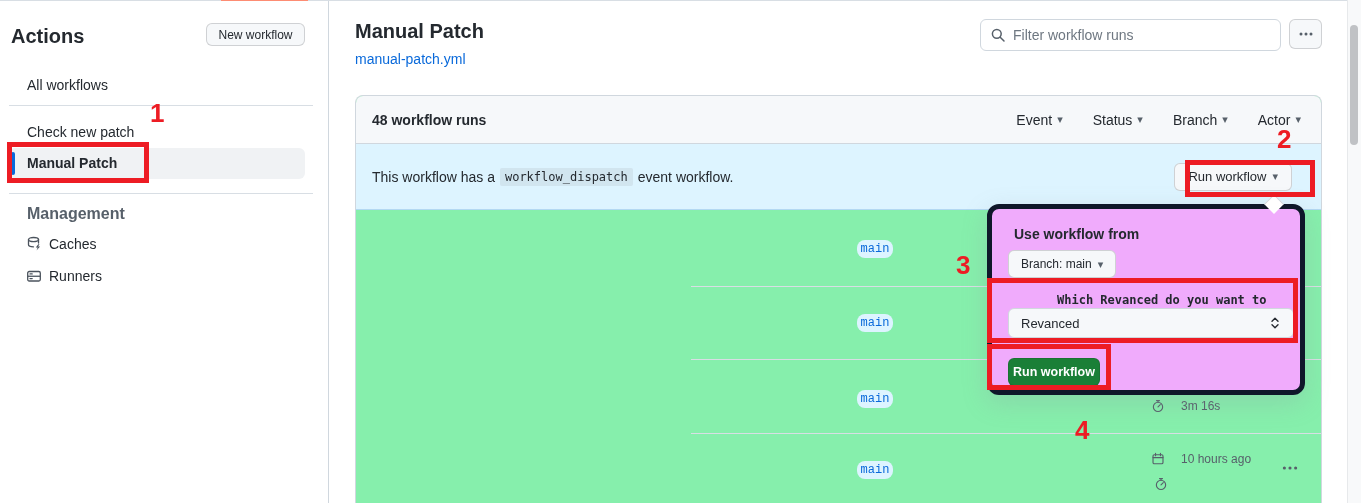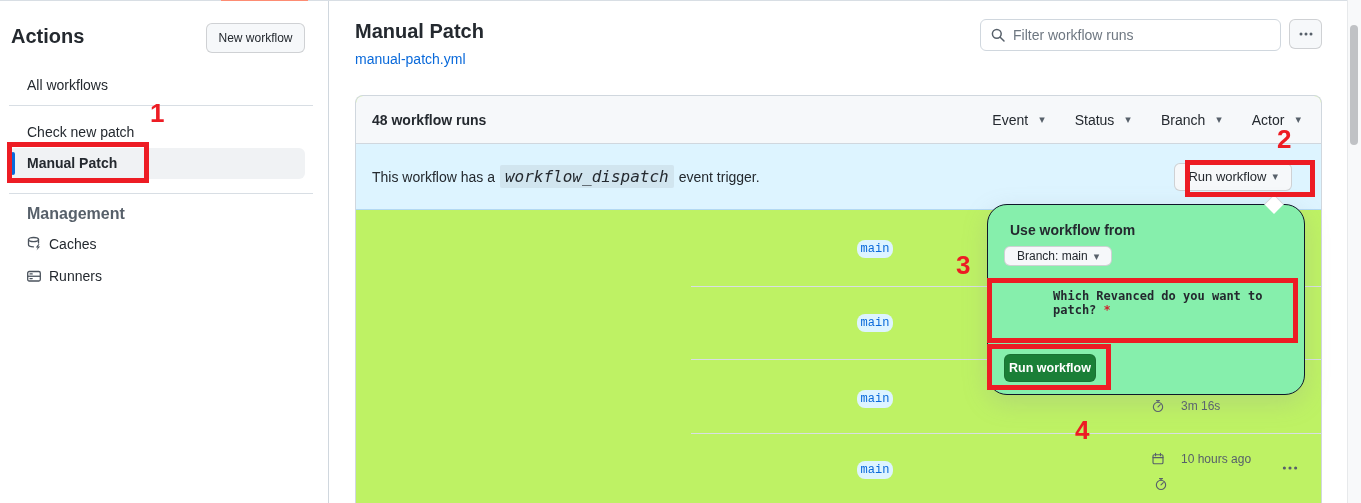--- a/index.html
+++ b/index.html
@@ -20,21 +20,21 @@
   #tab-underline { left:221px; top:0; width:87px; height:3px; background:#fd8c73; border-radius:0 0 2px 2px; }
 
   
   #sidebar { left:0; top:1px; width:329px; height:502px; border-right:1px solid #d0d7de; background:#fff; }
   #sidebar-title { left:11px; top:24px; font-size:20px; font-weight:700; }
   .btn {
     display:inline-flex; align-items:center; justify-content:center; gap:6px;
     background:#f6f8fa; border:1px solid rgba(31,35,40,0.18); border-radius:6px;
     color:#24292f; cursor:pointer; font-family:inherit;
   }
-  #new-workflow-btn { left:206px; top:22px; width:99px; height:30px; font-size:12px; font-weight:500; }
+  #new-workflow-btn { left:206px; top:22px; width:99px; height:23px; font-size:12px; font-weight:500; }
   .side-link { font-size:14px; color:#24292f; cursor:pointer; }
   #side-all { left:27px; top:76px; }
   #side-check { left:27px; top:123px; }
   .side-divider { left:9px; width:304px; height:1px; background:#d8dee4; }
   #side-div1 { top:104px; }
   #side-div2 { top:192px; }
   #side-selected { left:9px; top:147px; width:296px; height:31px; background:#f0f2f4; border-radius:6px; cursor:pointer; }
   #side-selected-bar { left:11px; top:151px; width:4px; height:23px; background:#0969da; border-radius:2px; }
   #side-selected-label { left:27px; top:154px; font-weight:700; }
   #mgmt-label { left:27px; top:204px; font-size:16px; font-weight:600; color:#57606a; }
@@ -51,66 +51,66 @@
     width:100%; height:100%; border:1px solid #d0d7de; border-radius:6px;
     padding:0 10px 0 32px; font-size:14px; font-family:inherit; color:#24292f; background:#fff; outline:none;
   }
   #filter-input::placeholder { color:#6e7781; }
   #filter-search-icon { position:absolute; left:10px; top:8px; color:#57606a; }
   #header-kebab { left:1289px; top:19px; width:33px; height:30px; color:#57606a; }
 
   
   #runs-container {
     left:355px; top:95px; width:967px; height:408px;
-    border:1px solid #d0d7de; border-bottom:none; border-radius:8px 8px 0 0; background:#bef264;
+    border:1px solid #d0d7de; border-bottom:none; border-radius:8px 8px 0 0; background:#86efac;
   }
   #runs-header {
     position:absolute; left:0; top:0; right:0; height:48px;
     background:#f6f8fa; border-bottom:1px solid #d0d7de; border-radius:7px 7px 0 0;
     display:flex; align-items:center; padding:0 16px;
   }
   #runs-count { font-weight:700; font-size:14px; }
   #runs-filters { margin-left:auto; display:flex; gap:30px; margin-right:4px; }
-  .filter-dd { display:flex; align-items:center; gap:11px; font-size:14px; color:#24292f; cursor:pointer; }
+  .filter-dd { display:flex; align-items:center; gap:5px; font-size:14px; color:#24292f; cursor:pointer; }
   .caret { color:#57606a; font-size:11px; line-height:1; }
 
   #dispatch-banner {
     position:absolute; left:0; top:48px; right:0; height:66px;
     background:#ddf4ff; border-bottom:1px solid #b3d8f2;
     display:flex; align-items:center; padding:0 16px;
   }
   .banner-text { font-size:14px; color:#24292f; }
   #banner-code {
-    font-size:16px; background:rgba(175,184,193,0.25); padding:2px 5px; border-radius:2px; margin:0 5px;font-style:italic;
+    font-size:12px; background:rgba(175,184,193,0.25); padding:2px 5px; border-radius:2px; margin:0 5px;
   }
   #run-workflow-dd { margin-left:auto; margin-right:13px; height:28px; padding:0 13px; font-size:13px; font-weight:500; }
 
   .run-row { position:absolute; left:0; right:0; cursor:pointer; }
   .row-divider { position:absolute; left:335px; right:0; height:1px; background:#d8dee4; }
   .branch-badge {
     position:absolute; left:501px; width:36px; height:18px;
     background:#ddf4ff; color:#0969da; border-radius:8px;
     font-size:12px; line-height:18px; text-align:center; cursor:pointer;font-family:Liberation Mono, monospace;
   }
   .meta { position:absolute; left:795px; display:flex; align-items:center; gap:16px; color:#57606a; font-size:12px; }
   .row-kebab { position:absolute; left:925px; color:#57606a; cursor:pointer; }
 
   
   #run-panel {
-    left:987px; top:204px; width:318px; height:191px; background:#86efac;
-    border:1px solid #0f172a; border-radius:20px;
+    left:987px; top:204px; width:318px; height:191px; background:#f0abfc;
+    border:5px solid #0f172a; border-radius:12px;
     box-shadow:0 8px 24px rgba(140,149,159,0.25); z-index:50;
   }
   #panel-caret {
     left:1267px; top:197px; width:14px; height:14px; background:#fff;
     border-left:1px solid #d0d7de; border-top:1px solid #d0d7de;
     transform:rotate(45deg); z-index:51;
   }
   #use-workflow-label { position:absolute; left:22px; top:17px; font-size:14px; font-weight:700; }
-  #branch-select-btn { position:absolute; left:16px; top:41px; height:20px; padding:8px 12px; font-size:12px; }
+  #branch-select-btn { position:absolute; left:16px; top:41px; height:28px; padding:8px 12px; font-size:12px; }
   #input-label { position:absolute; left:17px; top:84px; font-size:12px; font-weight:700;margin-left:48px; }
   #required-mark { color:#cf222e; }
   #revanced-select {
     position:absolute; left:16px; top:99px; width:286px; height:30px;
     background:#f6f8fa; border:1px solid #d0d7de; border-radius:6px;
     display:flex; align-items:center; padding:0 10px 0 12px; font-size:13px; cursor:pointer;
   }
   #revanced-select .updown { margin-left:auto; color:#24292f; }
   #panel-run-btn {
     position:absolute; left:16px; top:149px; width:92px; height:28px;
@@ -214,21 +214,21 @@
       <span class="filter-dd">
         <span>Actor</span>
         <span class="caret">▾</span>
       </span>
     </div>
   </div>
 
   <div id="dispatch-banner">
     <span class="banner-text">This workflow has a</span>
     <span class="mono" id="banner-code">workflow_dispatch</span>
-    <span class="banner-text">event trigger.</span>
+    <span class="banner-text">event workflow.</span>
     <button class="btn" id="run-workflow-dd">
       <span>Run workflow</span>
       <span class="caret">▾</span>
     </button>
   </div>
 
   <div class="run-row" style="top:114px;height:76px;">
     <span class="branch-badge mono" style="top:30px;">main</span>
   </div>
   <div class="row-divider" style="top:190px;"></div>
@@ -280,20 +280,26 @@
 <div class="abs" id="run-panel">
   <div id="use-workflow-label">Use workflow from</div>
   <button class="btn" id="branch-select-btn">
     <span>Branch: main</span>
     <span class="caret">▾</span>
   </button>
   <div class="mono" id="input-label">
     <span>Which Revanced do you want to patch?</span>
     <span id="required-mark">*</span>
   </div>
+  <div id="revanced-select">
+    <span>Revanced</span>
+    <svg class="updown" width="16" height="16" viewBox="0 0 16 16">
+      <path d="M5 6.3 L8 3.3 L11 6.3 M5 9.7 L8 12.7 L11 9.7" fill="none" stroke="currentColor" stroke-width="1.4" stroke-linecap="round" stroke-linejoin="round"></path>
+    </svg>
+  </div>
   <button id="panel-run-btn">Run workflow</button>
 </div>
 
 <div class="abs" id="scrollbar-track"></div>
 <div class="abs" id="scrollbar-thumb"></div>
 
 <div class="anno-box" id="anno-box-1"></div>
 <div class="anno-box" id="anno-box-2"></div>
 <div class="anno-box" id="anno-box-3"></div>
 <div class="anno-box" id="anno-box-4"></div>

